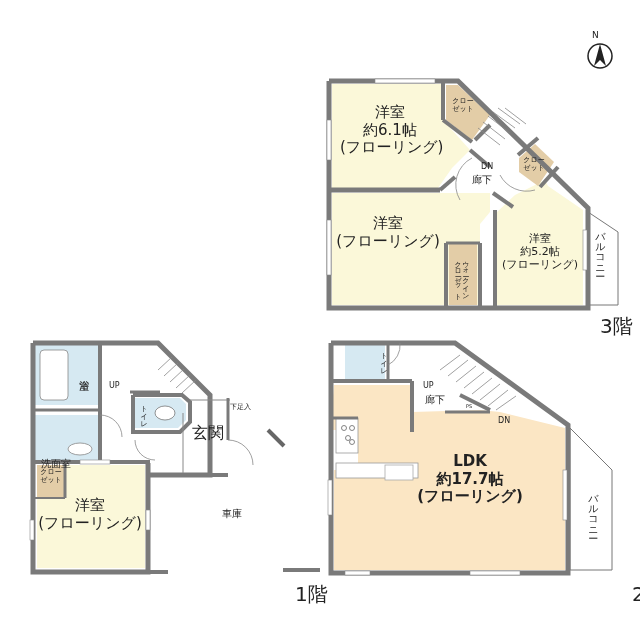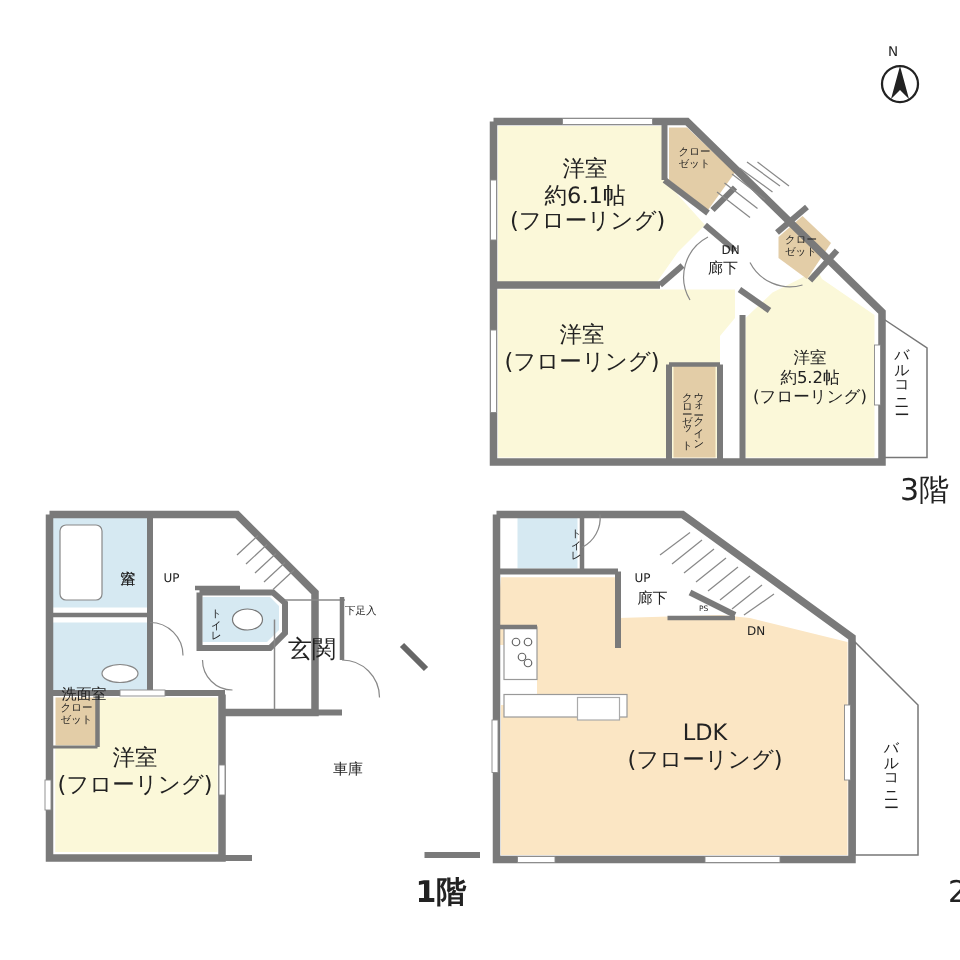--- a/index.html
+++ b/index.html
@@ -174,22 +174,23 @@
 ゼット</div>
 <div class="lbl xs" style="left:519px;top:157px;width:30px;white-space:pre;">クロー
 ゼット</div>
 <div class="lbl xs vert" style="left:453px;top:247px;height:58px;white-space:pre;">ウォークイン
 クローゼット</div>
 <div class="lbl" style="left:481px;top:162px;font-size:8px;">DN</div>
 <div class="lbl" style="left:472px;top:174px;font-size:10px;">廊下</div>
 <div class="lbl vert" style="left:594px;top:225px;font-size:10px;">バルコニー</div>
 <div class="lbl floor" style="left:600px;top:315px;">3階</div>
 
-<div class="lbl big" style="left:405px;top:480px;width:130px;">
+<div class="lbl big" style="left:405px;top:453px;width:130px;font-weight:bold;">
   <div>LDK</div>
+  <div>約17.7帖</div>
   <div>(フローリング)</div>
 </div>
 <div class="lbl xs vert" style="left:379px;top:347px;">トイレ</div>
 <div class="lbl" style="left:423px;top:381px;font-size:8px;">UP</div>
 <div class="lbl" style="left:425px;top:394px;font-size:10px;">廊下</div>
 <div class="lbl" style="left:466px;top:404px;font-size:5px;">PS</div>
 <div class="lbl" style="left:498px;top:416px;font-size:8px;">DN</div>
 <div class="lbl vert" style="left:587px;top:487px;font-size:10px;">バルコニー</div>
 <div class="lbl floor" style="left:632px;top:583px;">2階</div>
 
@@ -199,13 +200,13 @@
 <div class="lbl" style="left:206px;top:403px;font-size:7px;margin-left:24px;">下足入</div>
 <div class="lbl" style="left:192px;top:424px;font-size:16px;">玄関</div>
 <div class="lbl" style="left:109px;top:381px;font-size:8px;">UP</div>
 <div class="lbl xs" style="left:37px;top:469px;width:28px;white-space:pre;">クロー
 ゼット</div>
 <div class="lbl big" style="left:35px;top:497px;width:110px;">
   <div>洋室</div>
   <div>(フローリング)</div>
 </div>
 <div class="lbl" style="left:222px;top:508px;font-size:10px;">車庫</div>
-<div class="lbl floor" style="left:277px;top:583px;font-weight:bold;">1階</div>
+<div class="lbl floor" style="left:295px;top:583px;">1階</div>
 
 </body></html>

